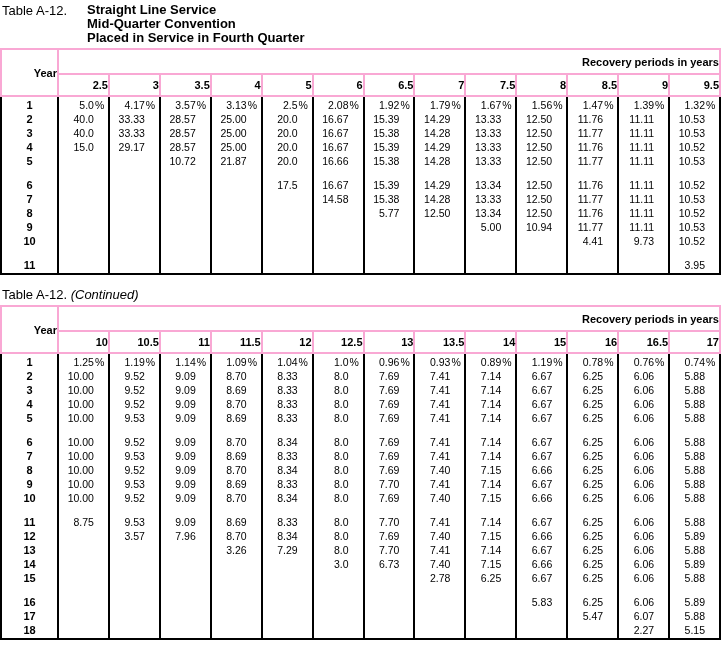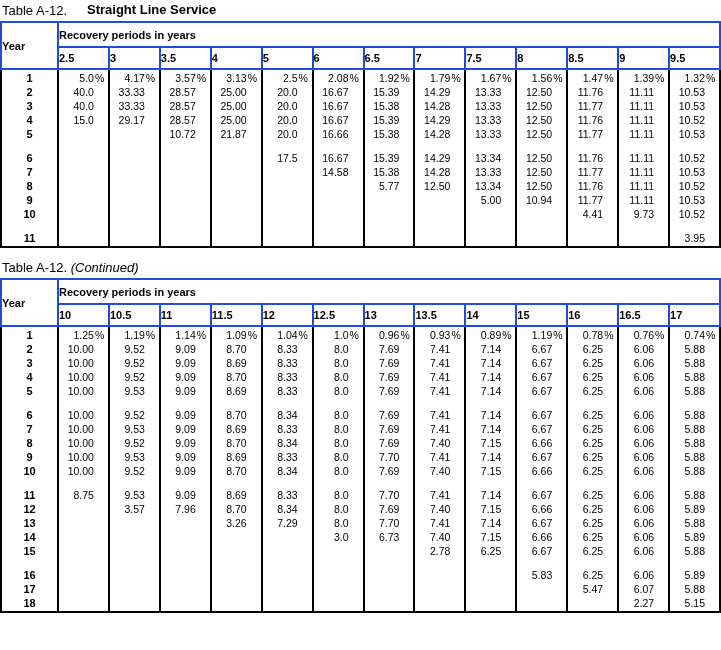--- a/index.html
+++ b/index.html
@@ -6,21 +6,21 @@
   body{
     width:721px;height:650px;background:#ffffff;color:#000000;
     font-family:"Liberation Sans", sans-serif;overflow:hidden;
   }
   .title-block{display:flex;padding:3px 0 0 2px;}
   .t-label{font-size:13px;width:85px;flex:none;}
   .t-lines div{font-weight:bold;font-size:13px;line-height:14px;}
 
   table{border-collapse:collapse;table-layout:fixed;width:721px;border:2px solid #000;}
   table.tbl1{margin-top:3px;}
-  thead th{border:2px solid #1d4ed8;font-size:11px;font-weight:bold;padding:0;text-align:left;}
+  thead th{border:2px solid #f9a8d4;font-size:11px;font-weight:bold;padding:0;text-align:right;}
   tr.h-top{height:25px;}
   tr.h-cols{height:22px;}
   tbody td{border-left:2px solid #000;border-right:2px solid #000;padding:0;font-size:10.5px;vertical-align:middle;}
   tr.data-row{height:14px;}
   tr.gap{height:10px;}
   tr.spacer{height:2px;}
   td.ycell{text-align:center;font-weight:bold;font-size:11px;}
   .cellwrap{display:flex;justify-content:flex-end;align-items:center;padding-right:2px;}
   .num{white-space:nowrap;}
   .pct{width:11px;padding-left:1px;text-align:left;flex:none;}
@@ -28,20 +28,22 @@
   .caption{font-size:13px;line-height:15px;margin:12px 16px 3px 2px;}
   .caption em{font-style:italic;}
 </style>
 </head>
 <body>
 
 <div class="title-block">
   <span class="t-label">Table A-12.</span>
   <div class="t-lines">
     <div>Straight Line Service</div>
+    <div>Mid-Quarter Convention</div>
+    <div>Placed in Service in Fourth Quarter</div>
   </div>
 </div>
 
 <table class="tbl1">
   <colgroup class="cols">
       <col style="width: 57px;">
       <col>
       <col>
       <col>
       <col>

